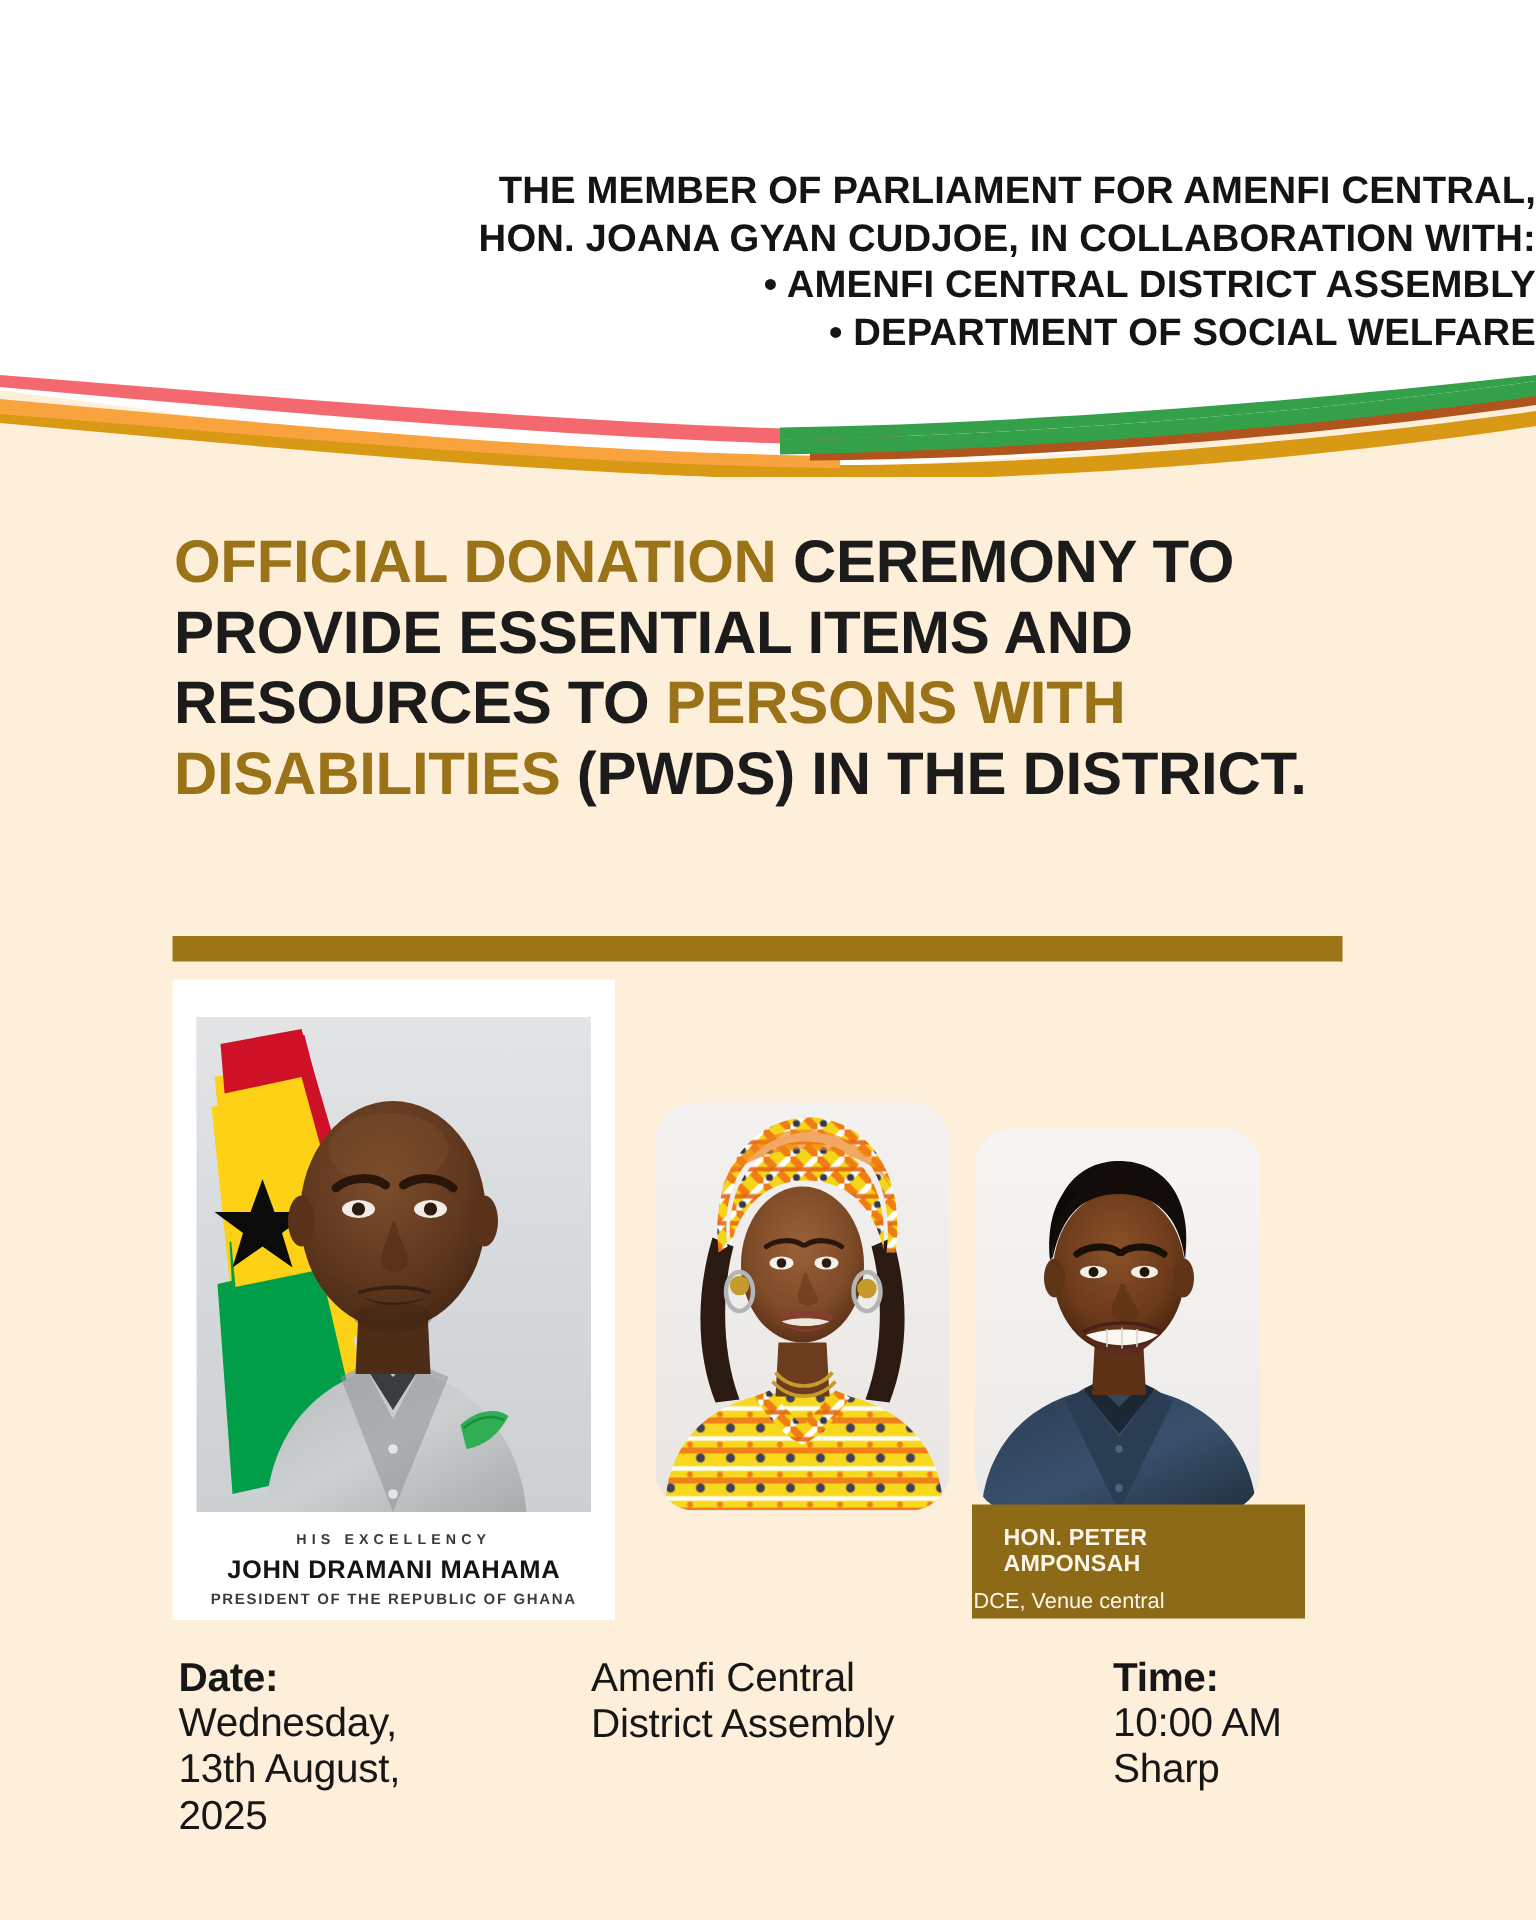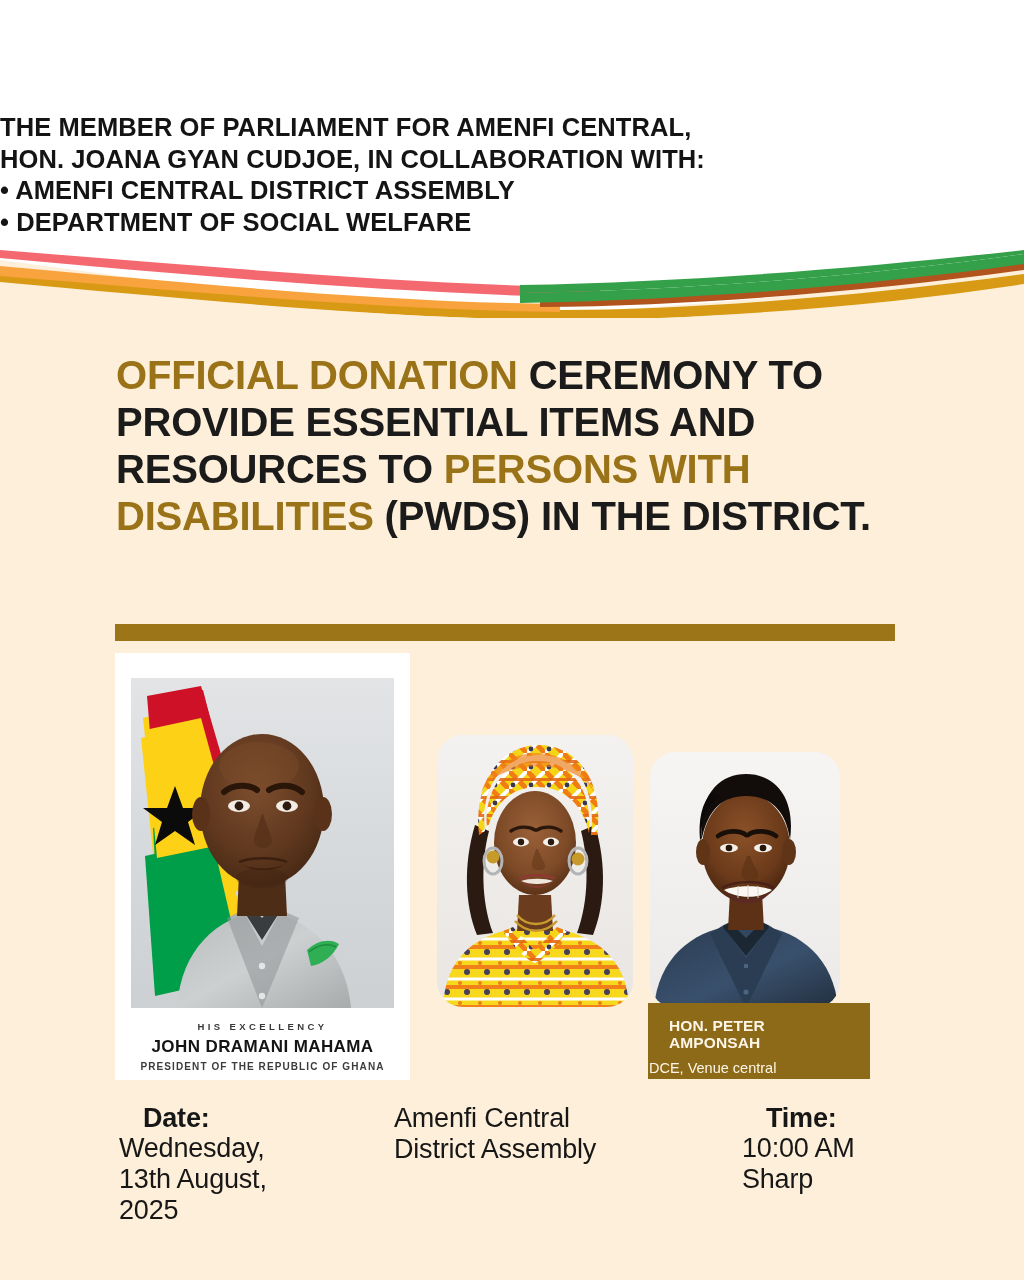--- a/index.html
+++ b/index.html
@@ -24,21 +24,21 @@
     position: absolute;
     left: 0; top: 0;
     width: 1024px; height: 268px;
     background: #ffffff;
     z-index: 2;
   }
   .header-text {
     position: absolute;
     left: 0; top: 112px;
     width: 1024px;
-    text-align: left;
+    text-align: right;
     color: #141414;
     font-weight: 700;
     font-size: 25.5px;
     line-height: 31.5px;
     letter-spacing: 0.1px;
     white-space: pre;
   }
 
   
   .wave-wrap {
@@ -158,21 +158,20 @@
   .info {
     position: absolute;
     z-index: 5;
     color: #171717;
   }
   .info .lbl {
     font-size: 27px;
     font-weight: 700;
     line-height: 30px;
     letter-spacing: -0.2px;
-    margin-left: 24px;
   }
   .info .val {
     font-size: 27px;
     font-weight: 400;
     line-height: 31px;
     letter-spacing: -0.2px;
     white-space: pre;
   }
   .info.date  { left: 119px; top: 1103px; width: 260px; }
   .info.venue { left: 394px; top: 1103px; width: 320px; }

